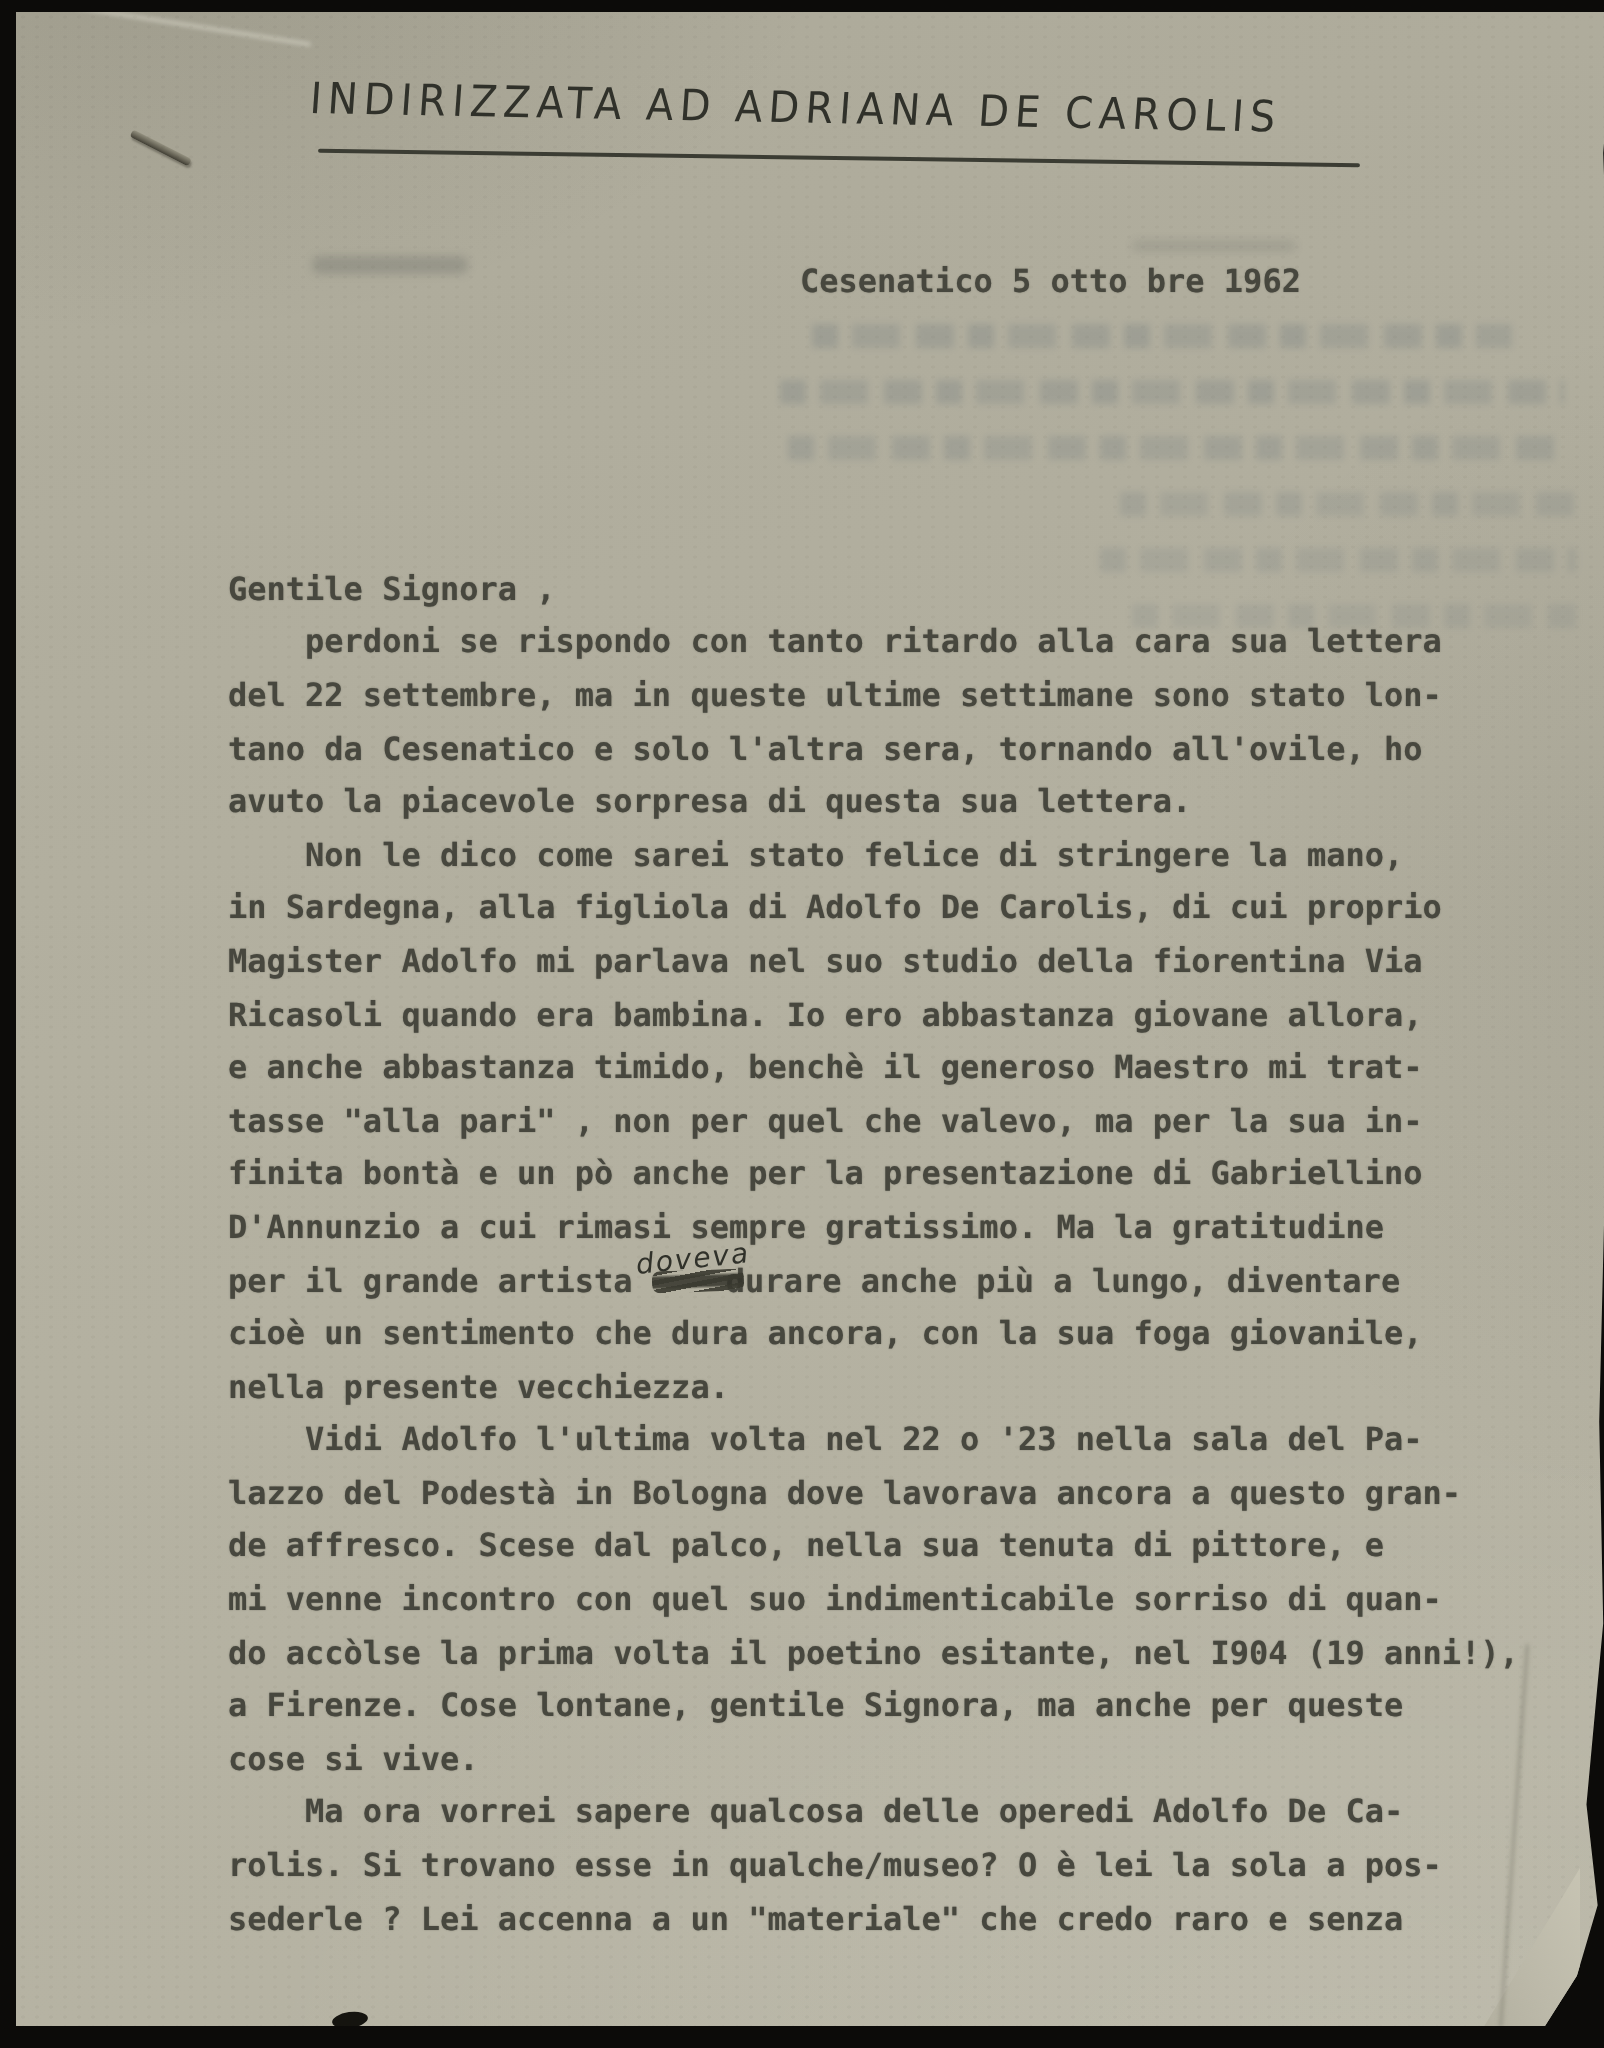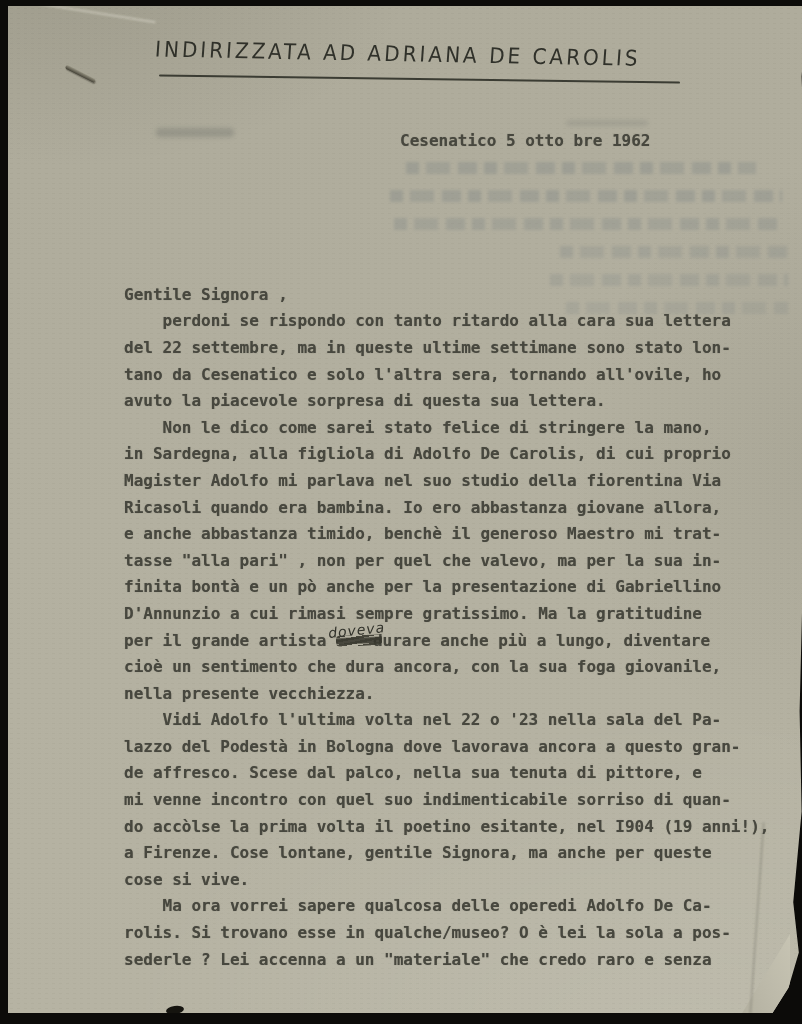--- a/index.html
+++ b/index.html
@@ -93,21 +93,21 @@
   .ghost-5 { left: 542px; top: 268px; width: 238px; opacity: 0.30; }
   .ghost-6 { left: 558px; top: 296px; width: 222px; opacity: 0.26; }
   .dateline {
     position: absolute; left: 392px; top: 125px;
     font: bold 16px/20px "DejaVu Sans Mono", monospace;
     color: var(--ink);
     text-shadow: 0 0 0.8px rgba(71,71,62,0.55);
     z-index: 2;
   }
   .letter-body {
-    position: absolute; left: 116px; top: 196px;
+    position: absolute; left: 106px; top: 196px;
     font: bold 16px/26.6px "DejaVu Sans Mono", monospace;
     color: var(--ink);
     text-shadow: 0 0 0.8px rgba(71,71,62,0.55);
     white-space: pre;
     z-index: 2;
   }
   .line { height: 26.6px; }
   .correction {
     position: relative; display: inline-block;
     width: 46px; height: 14px;

